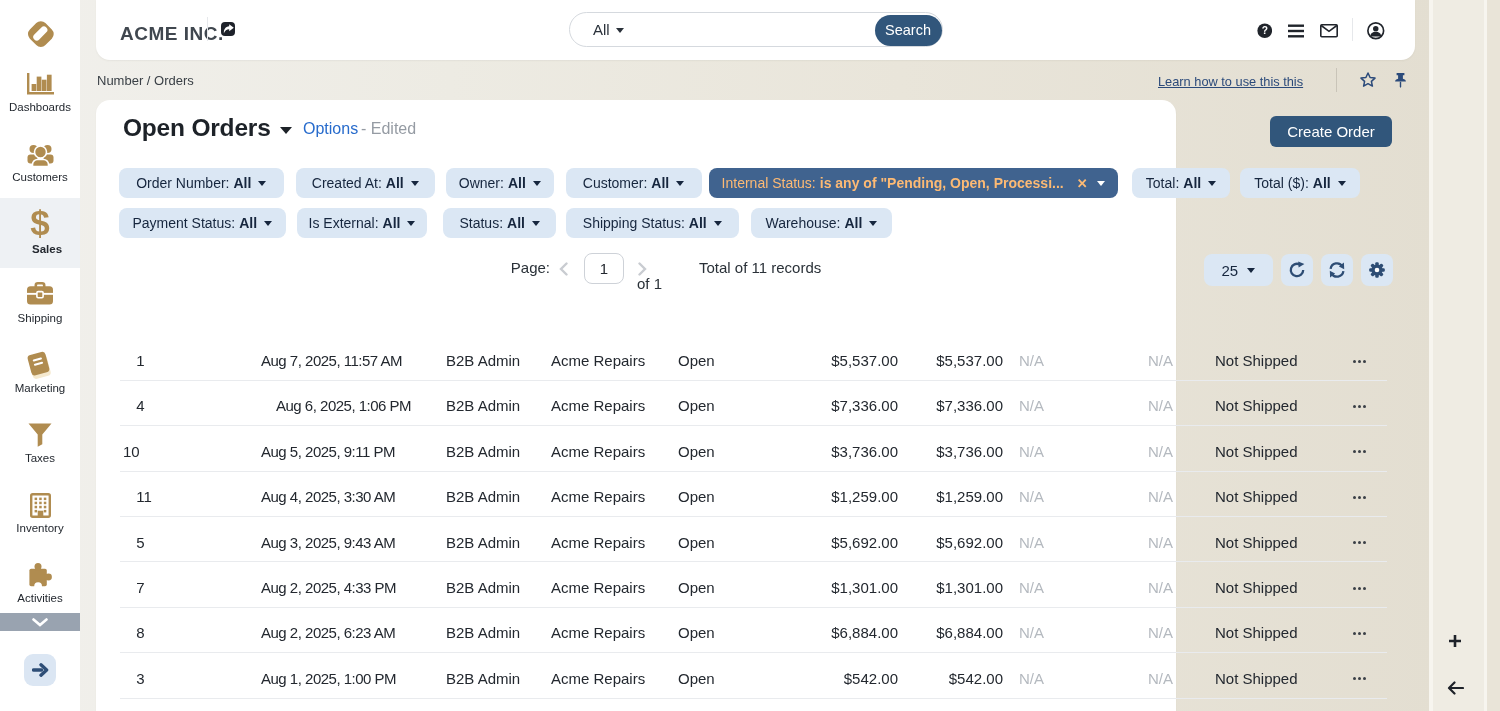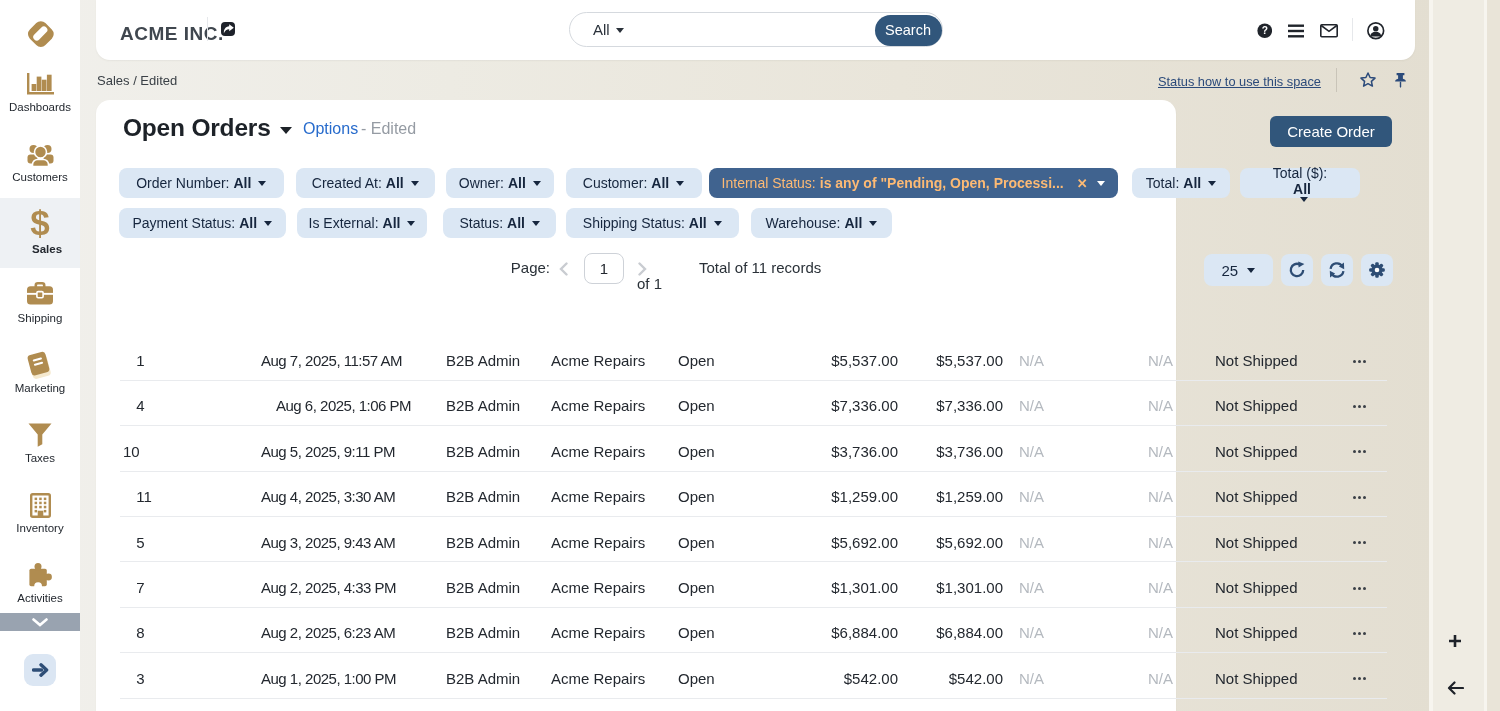--- a/index.html
+++ b/index.html
@@ -106,22 +106,22 @@
     <path d="M1.2 1.5 L9 7.3 L16.8 1.5" fill="none" stroke="#20242b" stroke-width="1.6"></path>
   </svg>
 
   <svg style="position:absolute;left:1271px;top:22px;" width="17.5" height="17.5" viewBox="0 0 20 20">
     <circle cx="10" cy="10" r="9" fill="none" stroke="#20242b" stroke-width="1.9"></circle>
     <circle cx="10" cy="7.6" r="3.1" fill="#20242b"></circle>
     <path d="M3.8 16.5 c0-3.4 2.8-5.3 6.2-5.3 s6.2 1.9 6.2 5.3" fill="#20242b"></path>
   </svg>
 </div>
 
-<div class="abs crumb">Sales / Edited</div>
-<div class="abs learn">Status how to use this space</div>
+<div class="abs crumb">Number / Orders</div>
+<div class="abs learn">Learn how to use this this</div>
 <div class="abs crumb-div"></div>
 <svg class="abs" style="left:1360px;top:72px;" width="16" height="15" viewBox="0 0 16 15">
   <path d="M8 1 L10.1 5.5 L15 6.1 L11.4 9.4 L12.4 14.1 L8 11.7 L3.6 14.1 L4.6 9.4 L1 6.1 L5.9 5.5 Z" fill="none" stroke="#2b4a7a" stroke-width="1.5" stroke-linejoin="round"></path>
 </svg>
 <svg class="abs" style="left:1395px;top:72.5px;" width="11" height="15.5" viewBox="0 0 11 15.5">
   <path d="M1.6 0 h7.8 v2.3 h-1.5 v3.5 c1.8 .5 3 1.4 3 2.8 h-10.8 c0-1.4 1.2-2.3 3-2.8 V2.3 H1.6 z" fill="#2b4a7a"></path>
   <path d="M4.8 8.8 h1.4 v4.4 l-.7 2.1 l-.7 -2.1 z" fill="#2b4a7a"></path>
 </svg>
 
 <div class="abs" id="card">
@@ -130,21 +130,21 @@
   <div class="options">Options</div>
   <div class="edited">- Edited</div>
   <div class="createbtn">Create Order</div>
 
   <div class="chip" style="left:22.5px;top:68px;width:165.5px;">Order Number: <b>All</b><span class="ctri"></span></div>
   <div class="chip" style="left:199.5px;top:68px;width:139.5px;">Created At: <b>All</b><span class="ctri"></span></div>
   <div class="chip" style="left:349.8px;top:68px;width:108px;">Owner: <b>All</b><span class="ctri"></span></div>
   <div class="chip" style="left:469.5px;top:68px;width:136px;">Customer: <b>All</b><span class="ctri"></span></div>
   <div class="chip chip-active" style="left:612.6px;top:68px;width:409px;">Internal Status: <b>is any of "Pending, Open, Processi...</b><span class="cx">✕</span><span class="ctri"></span></div>
   <div class="chip" style="left:1036px;top:68px;width:98px;">Total: <b>All</b><span class="ctri"></span></div>
-  <div class="chip" style="left:1144px;top:68px;width:120px;flex-direction:column;">Total ($): <b>All</b><span class="ctri"></span></div>
+  <div class="chip" style="left:1144px;top:68px;width:120px;">Total ($): <b>All</b><span class="ctri"></span></div>
 
   <div class="chip" style="left:22.5px;top:108px;width:167.5px;">Payment Status: <b>All</b><span class="ctri"></span></div>
   <div class="chip" style="left:201px;top:108px;width:130px;">Is External: <b>All</b><span class="ctri"></span></div>
   <div class="chip" style="left:347.4px;top:108px;width:112.6px;">Status: <b>All</b><span class="ctri"></span></div>
   <div class="chip" style="left:469.5px;top:108px;width:173.5px;">Shipping Status: <b>All</b><span class="ctri"></span></div>
   <div class="chip" style="left:654.9px;top:108px;width:141px;">Warehouse: <b>All</b><span class="ctri"></span></div>
 
   <div class="pg" style="left:414.8px;top:158.5px;">Page:</div>
   <svg class="pg" style="left:463px;top:161.5px;" width="9" height="14" viewBox="0 0 9 14">
       <path d="M7.5 1.5 L2 7 L7.5 12.5" stroke="#c9ccd1" stroke-width="2.4" fill="none" stroke-linecap="round"></path>

